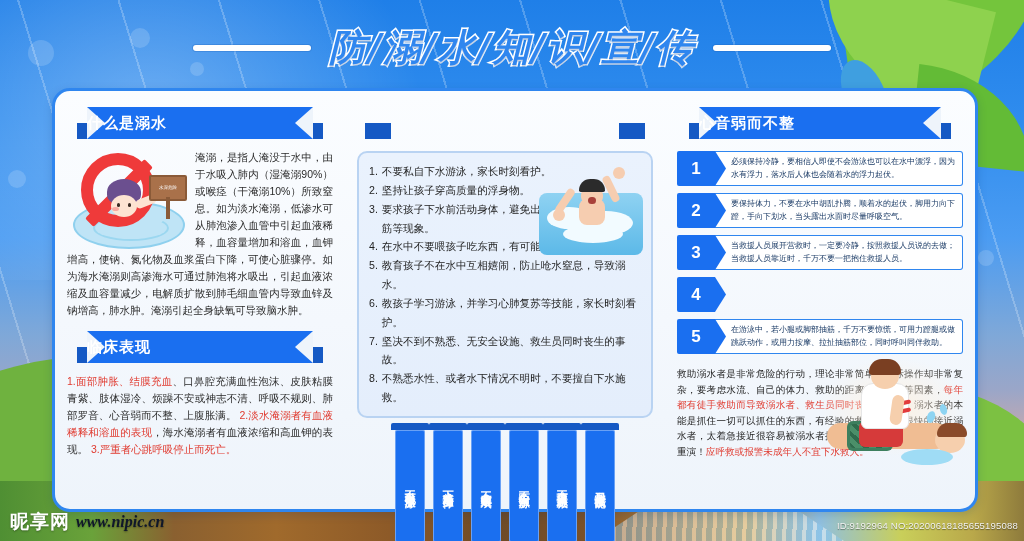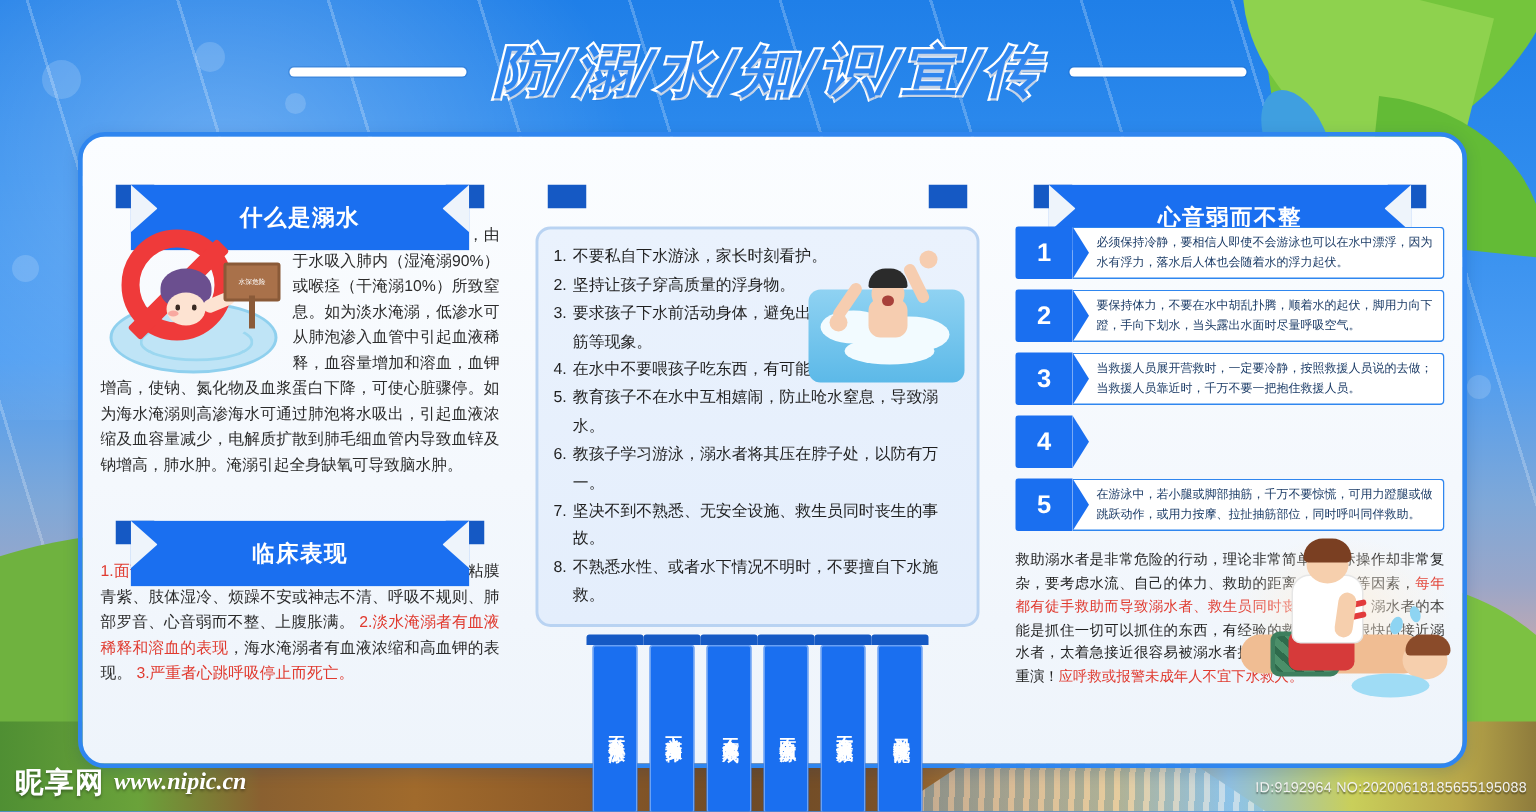--- a/index.html
+++ b/index.html
@@ -81,23 +81,23 @@
   .col-right{width:310px;}
 
   
   .ribbon{position:relative;height:34px;margin:6px auto 0 auto;}
   .ribbon .tail{
     position:absolute;top:16px;height:16px;width:26px;background:#1559c4;
   }
   .ribbon .tail.l{left:0;clip-path:polygon(0 0,100% 0,100% 100%,0 100%);}
   .ribbon .tail.r{right:0;clip-path:polygon(0 0,100% 0,100% 100%,0 100%);}
   .ribbon .body{
-    position:absolute;left:10px;right:10px;top:0;height:44px;background:#1a6ff0;
+    position:absolute;left:10px;right:10px;top:0;height:32px;background:#1a6ff0;
     clip-path:polygon(0 0,100% 0,100% 100%,92% 50%,100% 0,100% 100%,8% 100%,0 100%);
-    display:flex;align-items:center;justify-content:center;margin-top:16px;
+    display:flex;align-items:center;
   }
   .ribbon .body::before,.ribbon .body::after{
     content:"";position:absolute;top:0;width:18px;height:32px;background:#eef4fb;
   }
   .ribbon .body::before{left:0;clip-path:polygon(0 0,100% 50%,0 100%);}
   .ribbon .body::after{right:0;clip-path:polygon(100% 0,0 50%,100% 100%);}
   .ribbon .label{
     position:relative;z-index:2;color:#fff;font-size:15px;font-weight:bold;letter-spacing:1px;
   }
   .rib-left{width:246px;}
@@ -240,21 +240,21 @@
   
   .footer-left{
     position:absolute;left:10px;bottom:6px;display:flex;align-items:center;gap:6px;z-index:8;
   }
   .fl-logo{
     color:#fff;font-size:19px;font-weight:bold;letter-spacing:1px;
     text-shadow:0 1px 2px rgba(0,0,0,.35);
     font-family:"DejaVu Sans","Liberation Sans",sans-serif;
   }
   .fl-url{
-    color:#ffffff;font-size:16px;font-style:italic;font-weight:bold;
+    color:#0f172a;font-size:16px;font-style:italic;font-weight:bold;
     text-shadow:0 1px 2px rgba(0,0,0,.35);
     font-family:"Liberation Serif",serif;
   }
   .footer-right{
     position:absolute;right:6px;bottom:10px;z-index:8;
     color:#f2f2f2;font-size:9.5px;letter-spacing:.2px;
     text-shadow:0 1px 1px rgba(0,0,0,.45);
   }
 </style>
 </head>
@@ -376,21 +376,21 @@
           <li>
               <span class="n">4.</span>
               <span>在水中不要喂孩子吃东西，有可能被呛住。</span>
             </li>
           <li>
               <span class="n">5.</span>
               <span>教育孩子不在水中互相嬉闹，防止呛水窒息，导致溺水。</span>
             </li>
           <li>
               <span class="n">6.</span>
-              <span>教孩子学习游泳，溺水者将其压在脖子处，以防有万一。</span>
+              <span>教孩子学习游泳，并学习心肺复苏等技能，家长时刻看护。</span>
             </li>
           <li>
               <span class="n">7.</span>
               <span>坚决不到不熟悉、无安全设施、救生员同时丧生的事故。</span>
             </li>
           <li>
               <span class="n">8.</span>
               <span>不熟悉水性、或者水下情况不明时，不要擅自下水施救。</span>
             </li>
         </ol>

